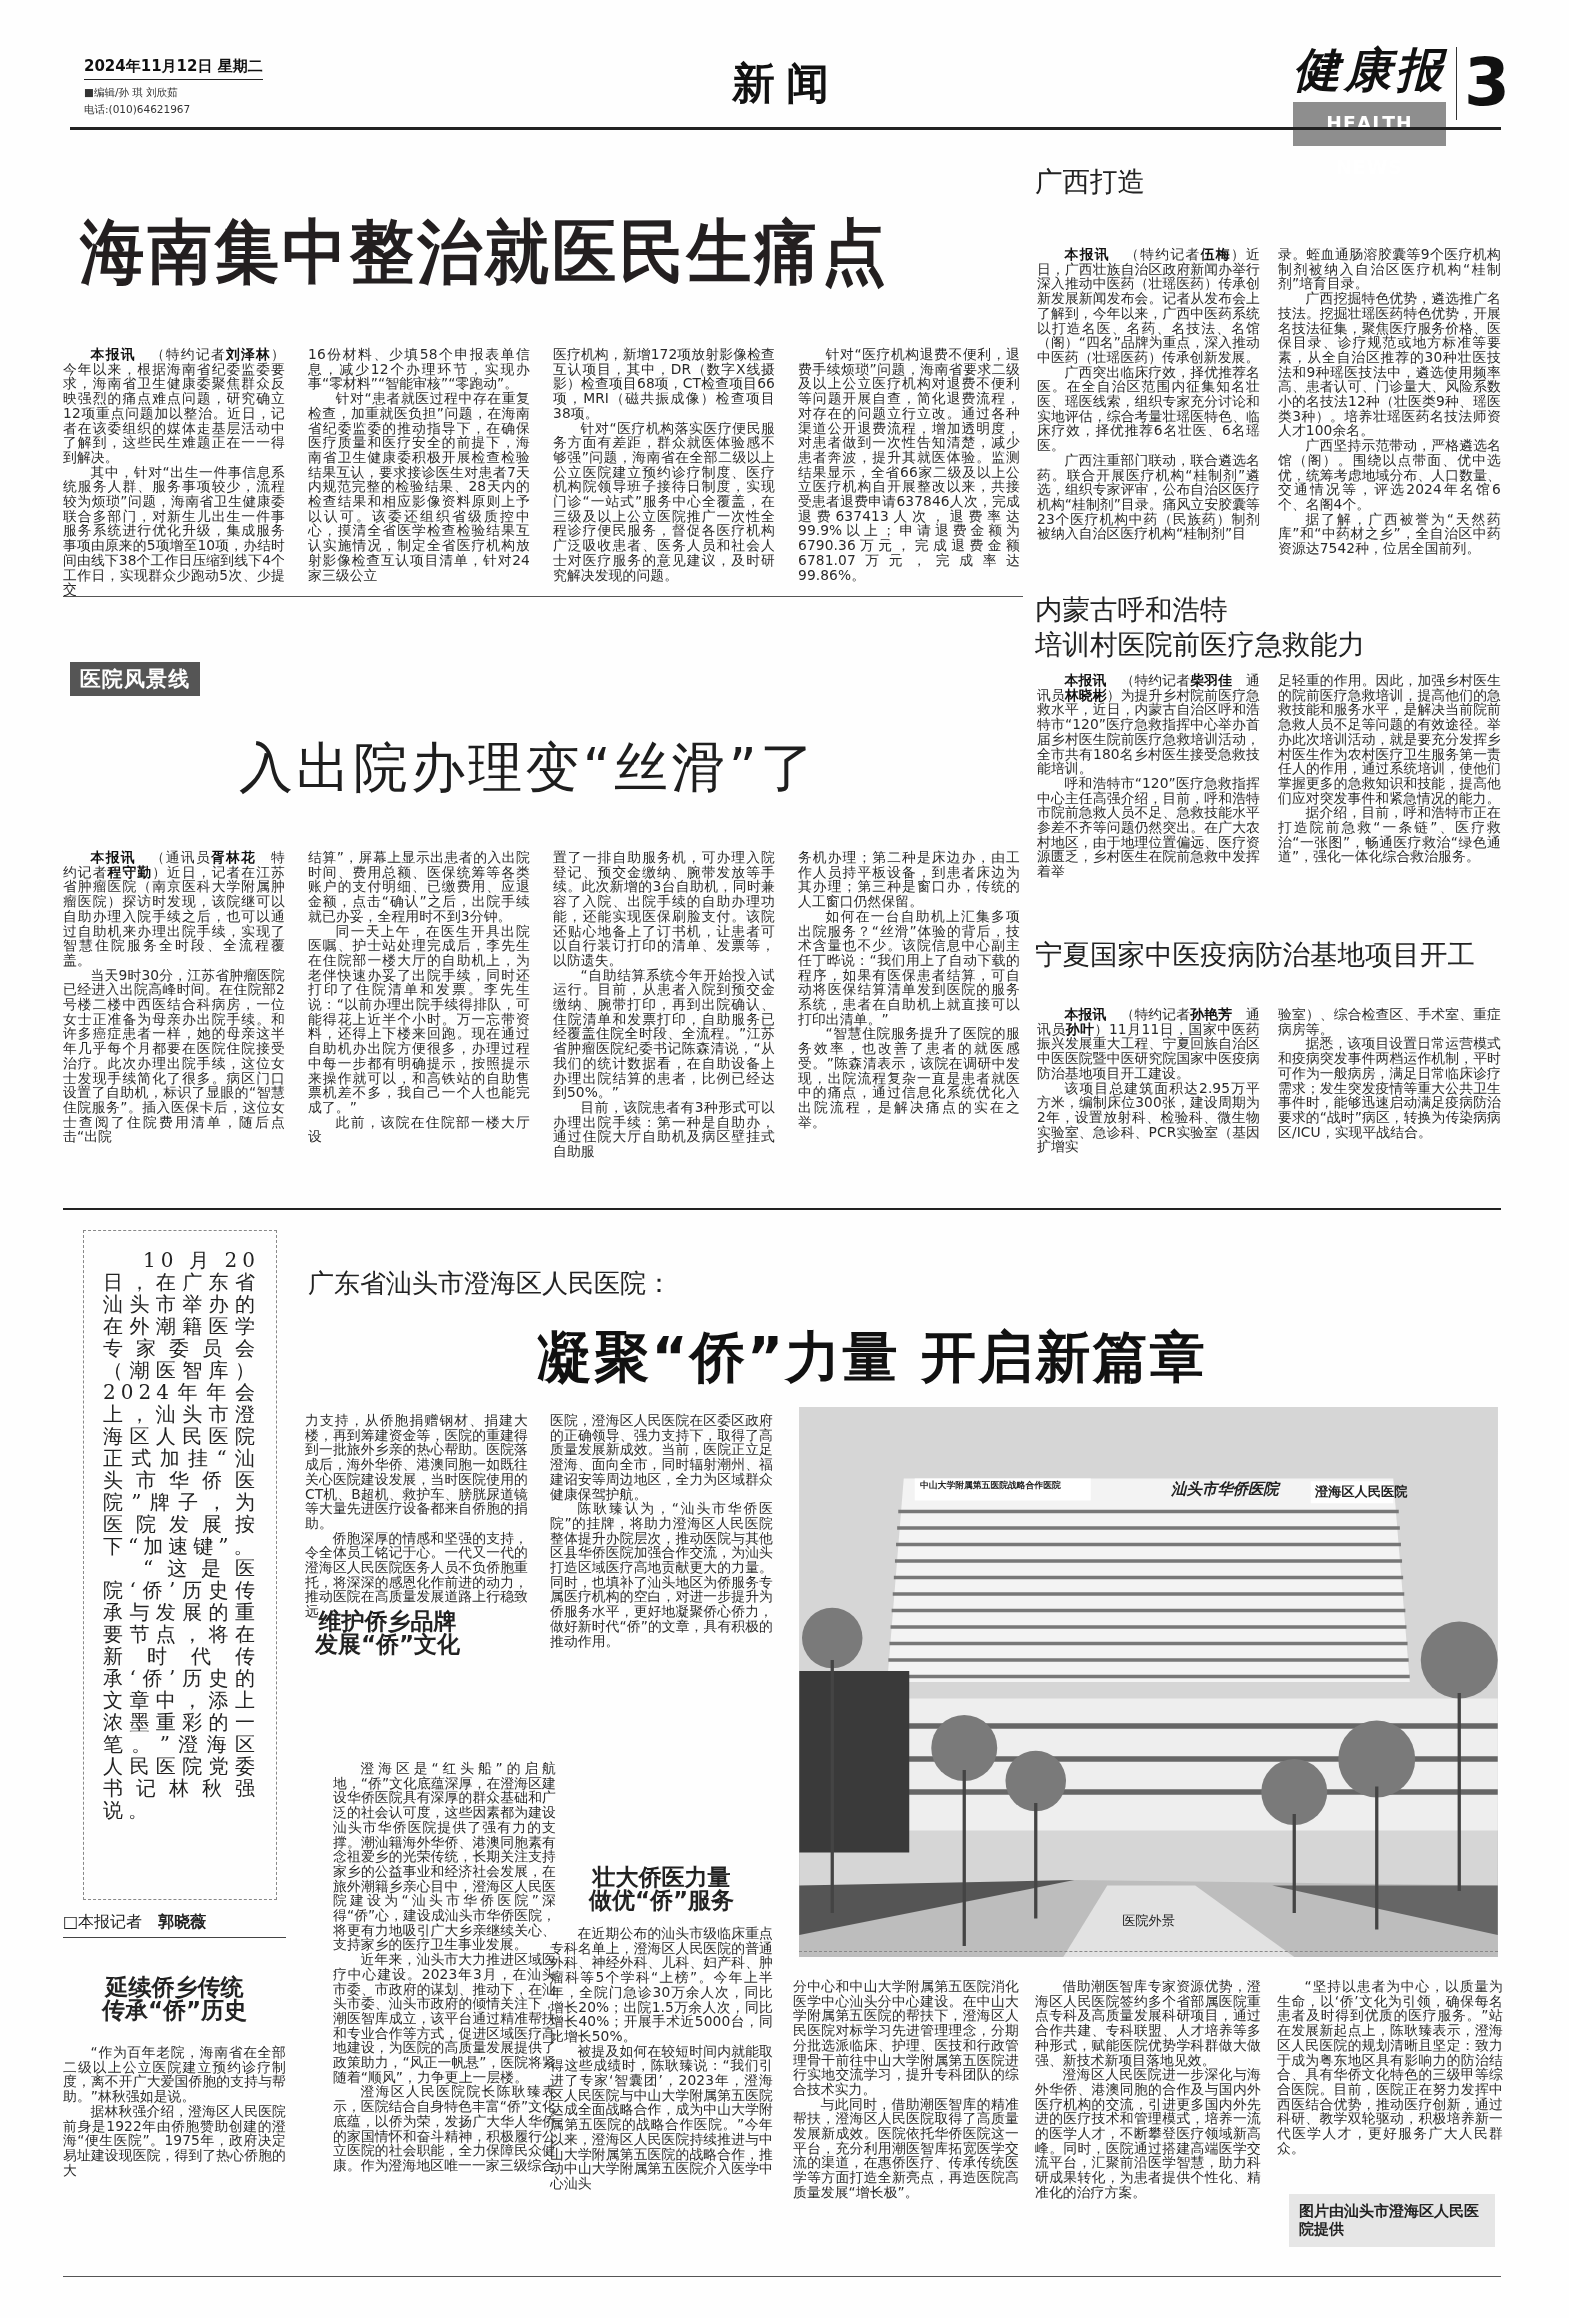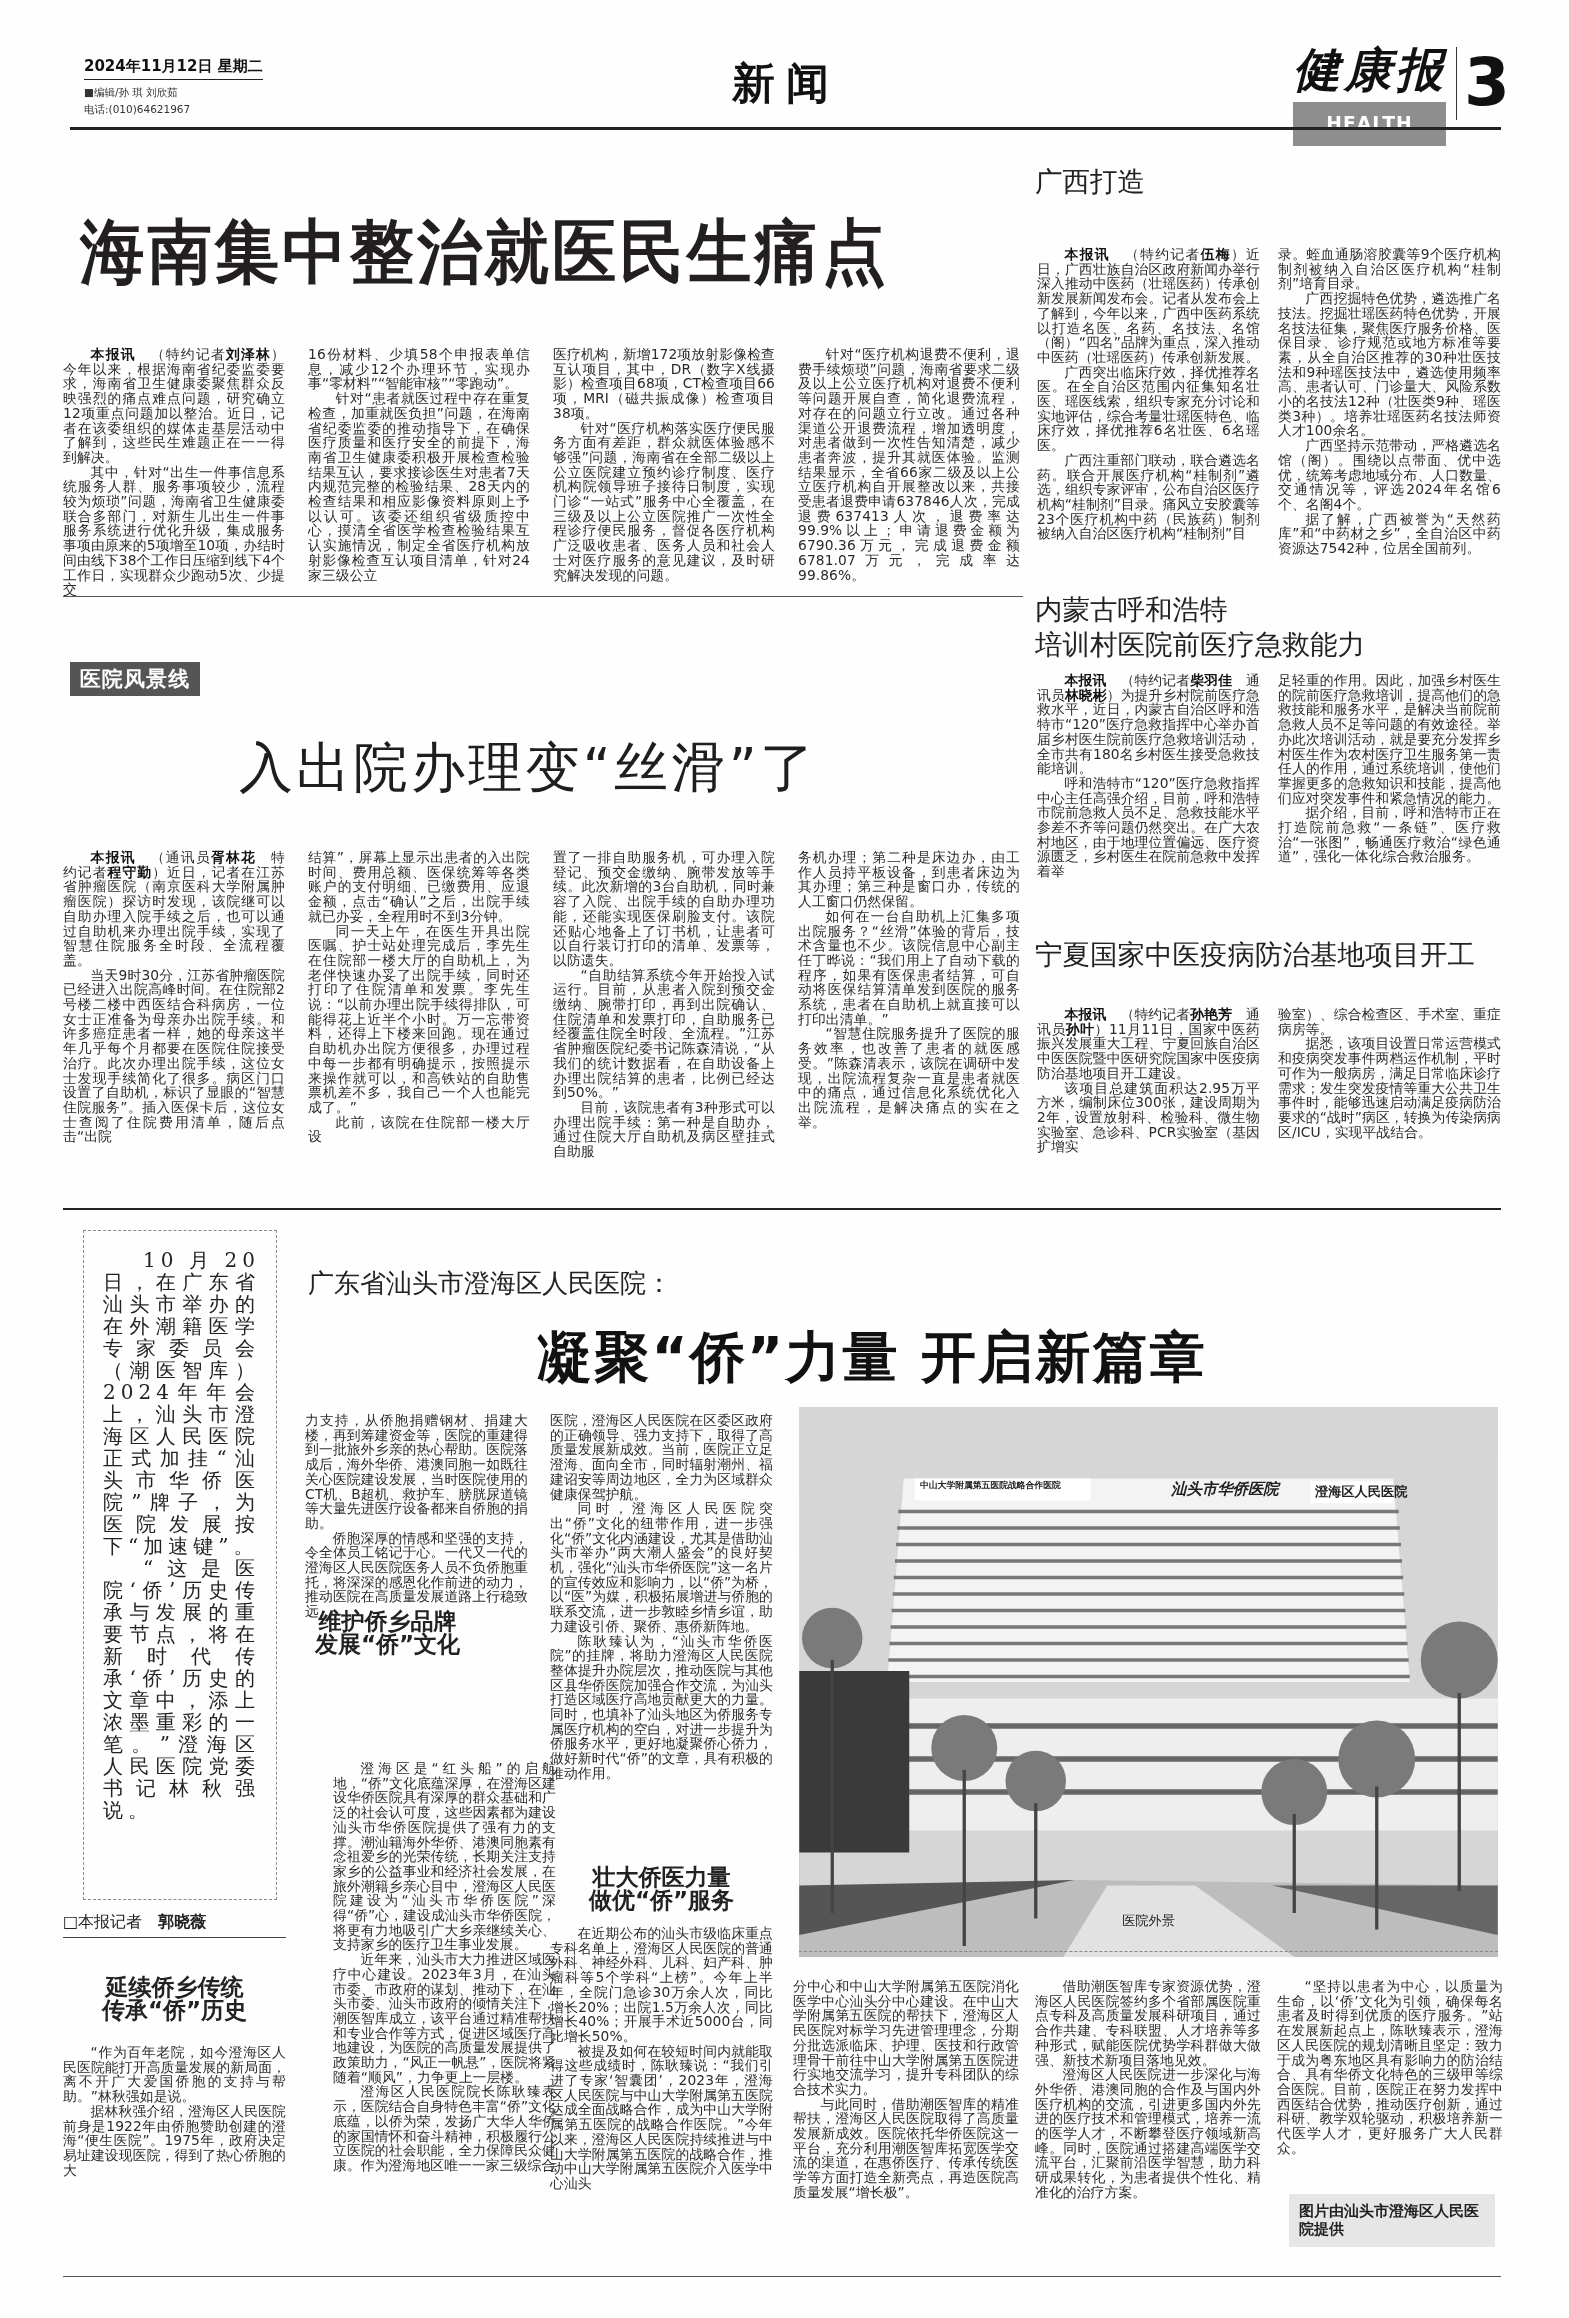--- a/index.html
+++ b/index.html
@@ -144,41 +144,40 @@
 <div class="abs headline-big" style="left:537px;top:1321px;">凝聚“侨”力量  开启新篇章</div>
 
 <div class="abs byline" style="left:63px;top:1912px;width:223px;">
   <span>□本报记者</span>　<b>郭晓薇</b>
 </div>
 <div class="abs sec-sub" style="left:63px;top:1976px;width:223px;">
   <div>延续侨乡传统</div>
     <div>传承“侨”历史</div>
 </div>
 <div class="abs p" style="left:63px;top:2045px;width:223px;">
-  <p class="para">“作为百年老院，如今澄海区人民医院能打开高质量发展的新局面，离不开广大爱国侨胞的支持与帮助。”林秋强如是说。</p>
+  <p class="para">“作为百年老院，海南省在全部二级以上公立医院建立预约诊疗制度，离不开广大爱国侨胞的支持与帮助。”林秋强如是说。</p>
   <p class="para">据林秋强介绍，澄海区人民医院前身是1922年由侨胞赞助创建的澄海“便生医院”。1975年，政府决定易址建设现医院，得到了热心侨胞的大</p>
 </div>
 
 <div class="abs p" style="left:305px;top:1413px;width:223px;">
   <p>力支持，从侨胞捐赠钢材、捐建大楼，再到筹建资金等，医院的重建得到一批旅外乡亲的热心帮助。医院落成后，海外华侨、港澳同胞一如既往关心医院建设发展，当时医院使用的CT机、B超机、救护车、膀胱尿道镜等大量先进医疗设备都来自侨胞的捐助。</p>
   <p class="para">侨胞深厚的情感和坚强的支持，令全体员工铭记于心。一代又一代的澄海区人民医院医务人员不负侨胞重托，将深深的感恩化作前进的动力，推动医院在高质量发展道路上行稳致远。</p>
 </div>
 <div class="abs sec-sub" style="left:305px;top:1610px;width:165px;">
   <div>维护侨乡品牌</div>
     <div>发展“侨”文化</div>
 </div>
 <div class="abs p" style="left:305px;top:1761px;width:223px;margin-left:28px;">
   <p class="para">澄海区是“红头船”的启航地，“侨”文化底蕴深厚，在澄海区建设华侨医院具有深厚的群众基础和广泛的社会认可度，这些因素都为建设汕头市华侨医院提供了强有力的支撑。潮汕籍海外华侨、港澳同胞素有念祖爱乡的光荣传统，长期关注支持家乡的公益事业和经济社会发展，在旅外潮籍乡亲心目中，澄海区人民医院建设为“汕头市华侨医院”深得“侨”心，建设成汕头市华侨医院，将更有力地吸引广大乡亲继续关心、支持家乡的医疗卫生事业发展。</p>
   <p class="para">近年来，汕头市大力推进区域医疗中心建设。2023年3月，在汕头市委、市政府的谋划、推动下，在汕头市委、汕头市政府的倾情关注下，潮医智库成立，该平台通过精准帮扶和专业合作等方式，促进区域医疗高地建设，为医院的高质量发展提供了政策助力，“风正一帆悬”，医院将紧随着“顺风”，力争更上一层楼。</p>
   <p class="para">澄海区人民医院院长陈耿臻表示，医院结合自身特色丰富“侨”文化底蕴，以侨为荣，发扬广大华人华侨的家国情怀和奋斗精神，积极履行公立医院的社会职能，全力保障民众健康。作为澄海地区唯一一家三级综合</p>
 </div>
 
 <div class="abs p" style="left:550px;top:1413px;width:223px;">
   <p>医院，澄海区人民医院在区委区政府的正确领导、强力支持下，取得了高质量发展新成效。当前，医院正立足澄海、面向全市，同时辐射潮州、福建诏安等周边地区，全力为区域群众健康保驾护航。</p>
-  <p class="para">同时，澄海区人民医院突出“侨”文化的纽带作用，进一步强化“侨”文化内涵建设，尤其是借助汕头市举办“两大潮人盛会”的良好契机，强化“汕头市华侨医院”这一名片的宣传效应和影响力，以“侨”为桥，以“医”为媒，积极拓展增进与侨胞的联系交流，进一步敦睦乡情乡谊，助力建设引侨、聚侨、惠侨新阵地。</p>
   <p class="para">陈耿臻认为，“汕头市华侨医院”的挂牌，将助力澄海区人民医院整体提升办院层次，推动医院与其他区县华侨医院加强合作交流，为汕头打造区域医疗高地贡献更大的力量。同时，也填补了汕头地区为侨服务专属医疗机构的空白，对进一步提升为侨服务水平，更好地凝聚侨心侨力，做好新时代“侨”的文章，具有积极的推动作用。</p>
 </div>
 <div class="abs sec-sub" style="left:550px;top:1866px;width:223px;">
   <div>壮大侨医力量</div>
     <div>做优“侨”服务</div>
 </div>
 <div class="abs p" style="left:550px;top:1926px;width:223px;">
   <p class="para">在近期公布的汕头市级临床重点专科名单上，澄海区人民医院的普通外科、神经外科、儿科、妇产科、肿瘤科等5个学科“上榜”。今年上半年，全院门急诊30万余人次，同比增长20%；出院1.5万余人次，同比增长40%；开展手术近5000台，同比增长50%。</p>
   <p class="para">被提及如何在较短时间内就能取得这些成绩时，陈耿臻说：“我们引进了专家‘智囊团’，2023年，澄海区人民医院与中山大学附属第五医院达成全面战略合作，成为中山大学附属第五医院的战略合作医院。”今年以来，澄海区人民医院持续推进与中山大学附属第五医院的战略合作，推动中山大学附属第五医院介入医学中心汕头</p>
 </div>

